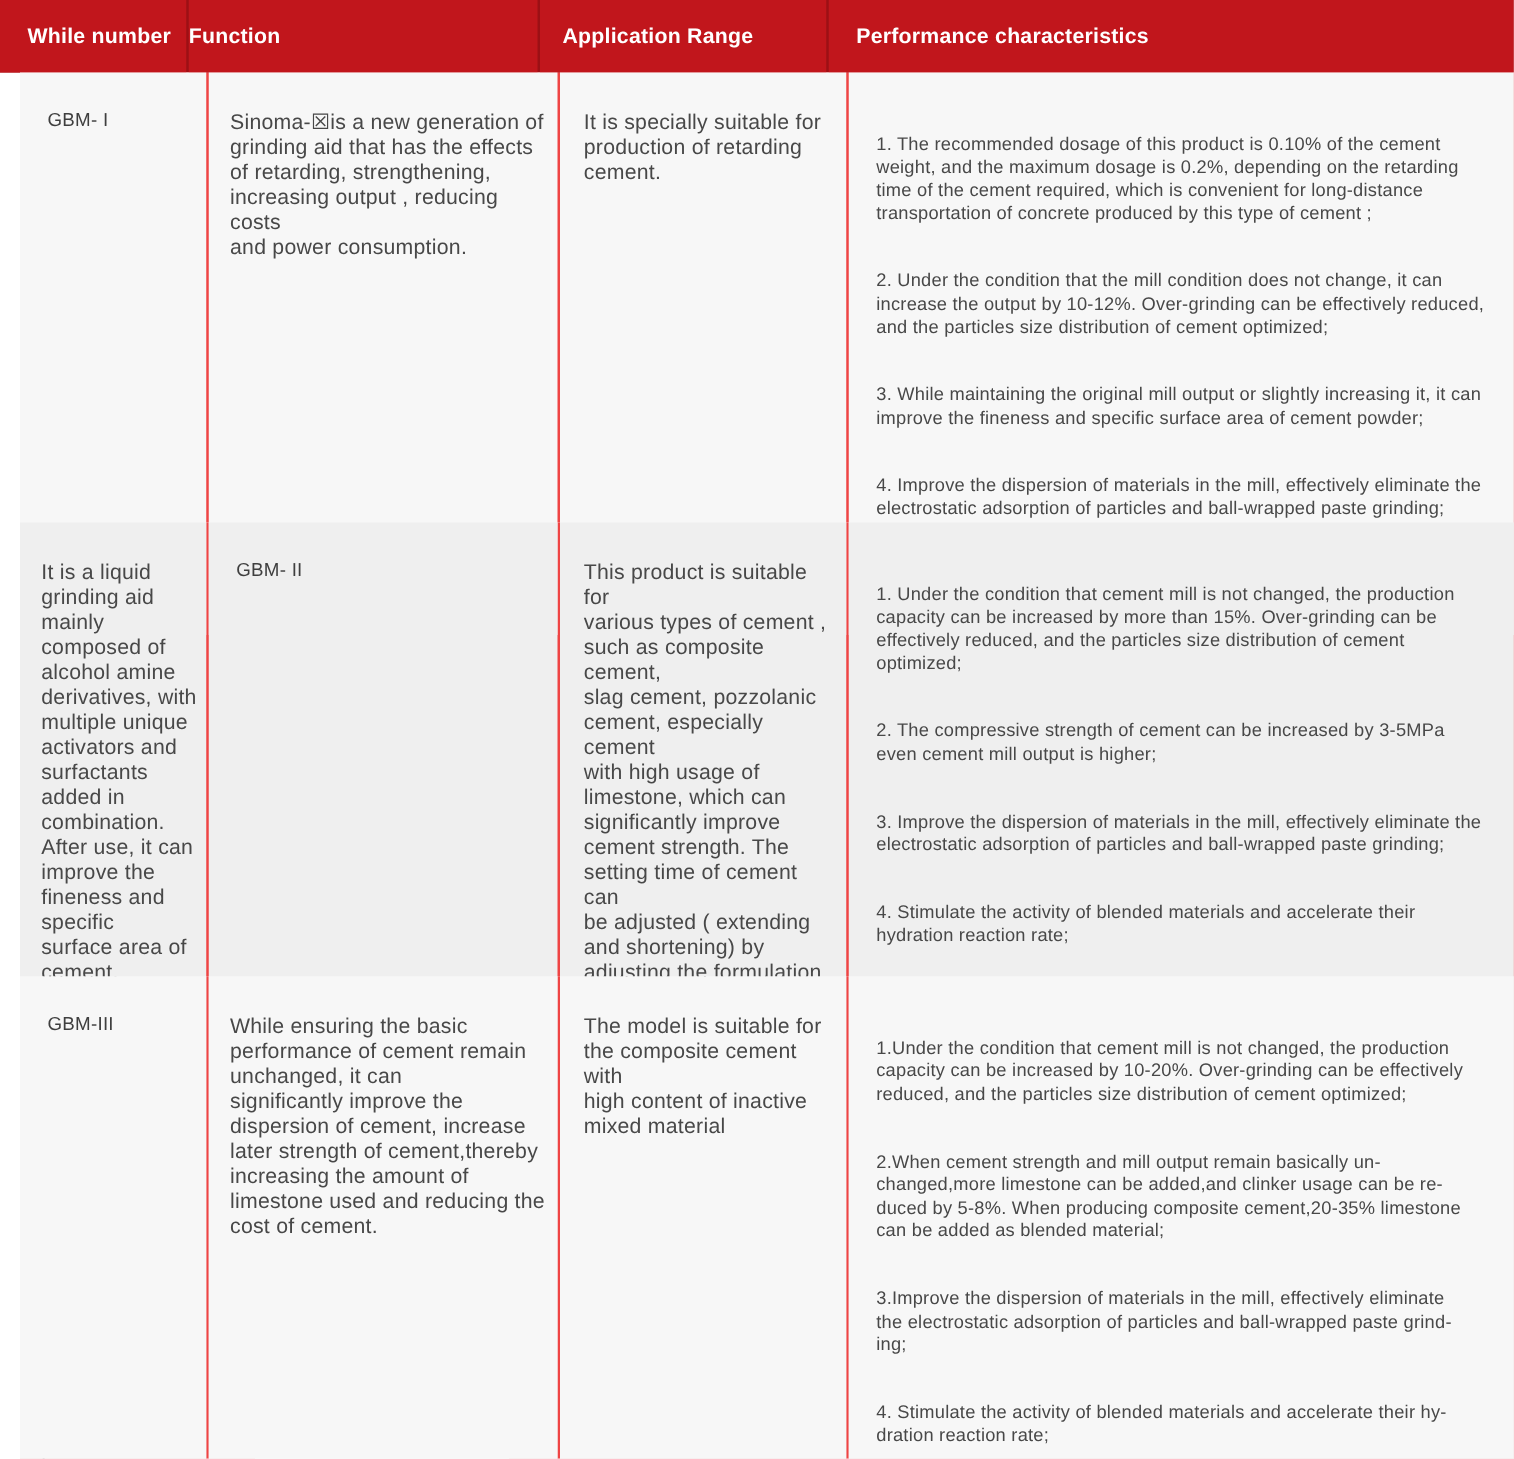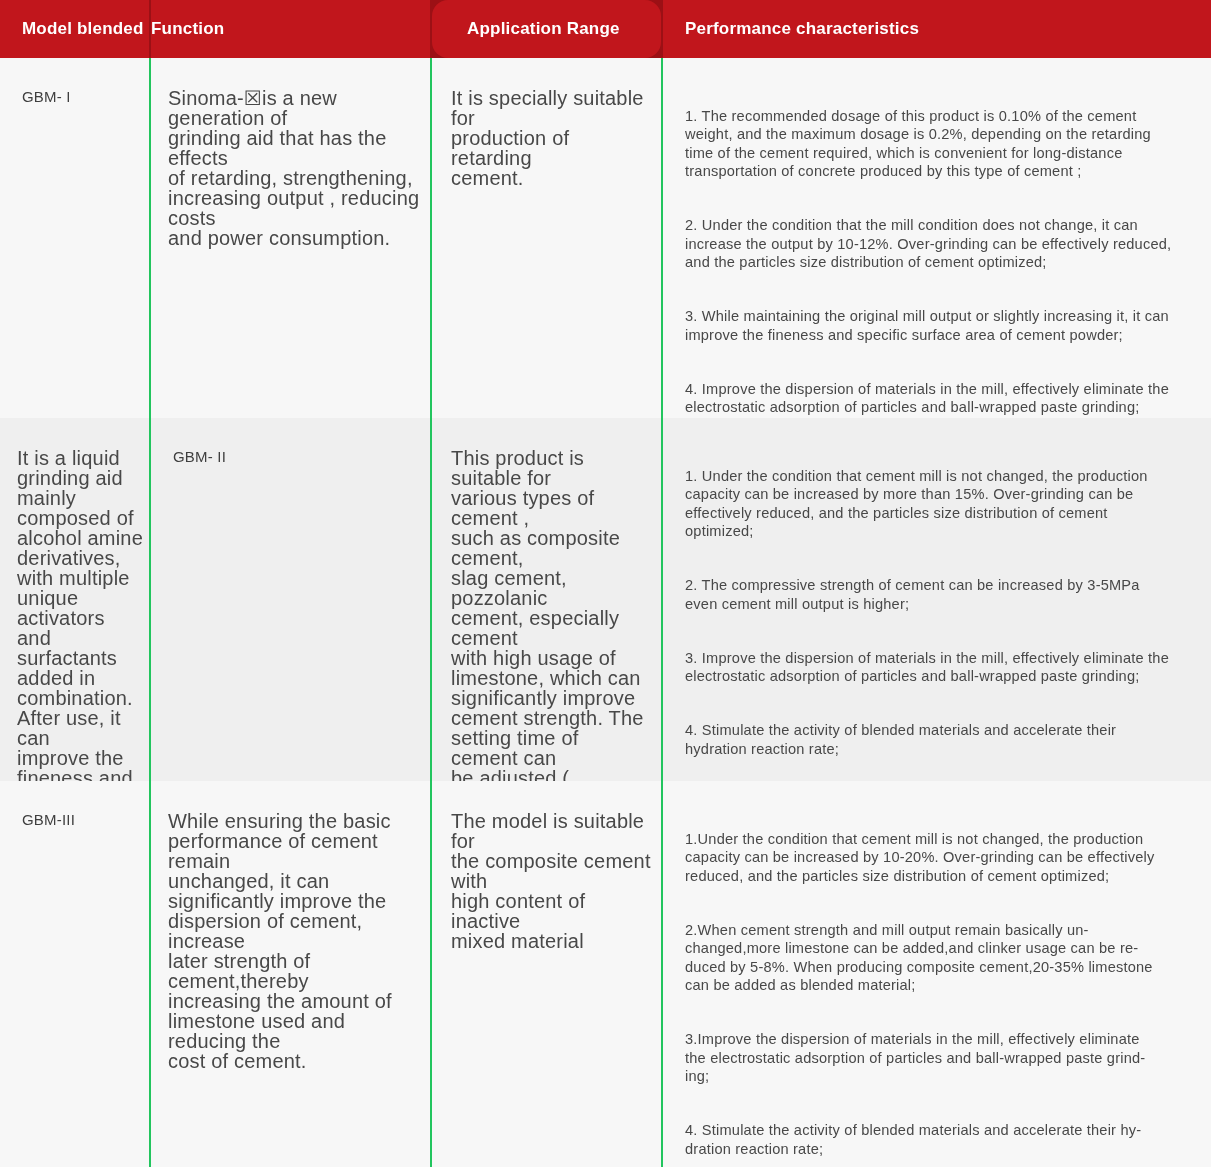--- a/index.html
+++ b/index.html
@@ -16,48 +16,48 @@
   }
   
   .hdr{background:#9c1015;height:58px;}
   .hcell{
     background:#c1161c;color:#ffffff;
     display:flex;align-items:center;
     font-size:17px;font-weight:700;letter-spacing:.2px;
   }
   .hcell.c1{padding-left:22px;}
   .hcell.c2{}
-  .hcell.c3{padding-left:35px;border-radius:16px;}
+  .hcell.c3{padding-left:18px;}
   .hcell.c4{padding-left:22px;}
   
-  .row{background:#22c55e;}
+  .row{background:#ef4444;margin-left:16px;}
   .row-1{height:360px;}
   .row-2{height:363px;}
   .row-3{height:386px;}
   .cell{
-    color:#484848;font-size:20px;letter-spacing:.2px;
+    color:#484848;font-size:17px;letter-spacing:.2px;
     padding-top:30px;box-sizing:border-box;
     white-space:pre-line;
   }
   .row-1 .cell, .row-3 .cell{background:#f7f7f7;}
   .row-2 .cell{background:#efefef;}
   .cell.model{padding-left:22px;font-size:15px;color:#3f3f3f;}
   .cell.fn{padding-left:17px;padding-right:6px;line-height:20px;}
   .cell.app{padding-left:19px;padding-right:10px;line-height:20px;}
   .cell.perf{padding-left:22px;line-height:18.5px;font-size:14.6px;}
   .cell.perf p{margin:0 0 17px 0;white-space:pre-line;}
   .cell.perf p:last-child{margin-bottom:0;}
 </style>
 </head>
 <body>
 
 <div class="table">
 
   <div class="grid-row hdr">
-    <div class="hcell c1">Model blended</div>
+    <div class="hcell c1">While number</div>
     <div class="hcell c2">Function</div>
     <div class="hcell c3">Application Range</div>
     <div class="hcell c4">Performance characteristics</div>
   </div>
 
   <div class="grid-row row row-1">
     <div class="cell model">GBM- I</div>
     <div class="cell fn">Sinoma-☒is a new generation of
 grinding aid that has the effects
 of retarding, strengthening,

